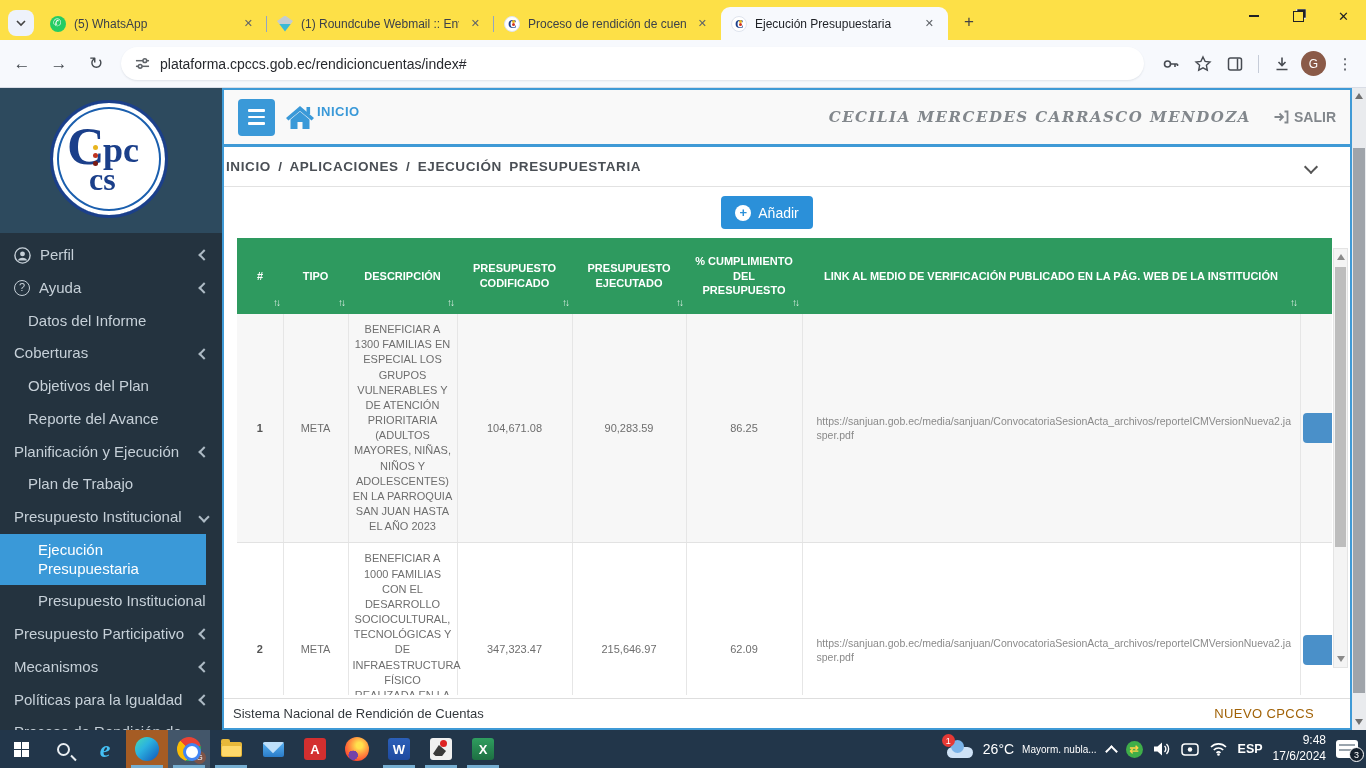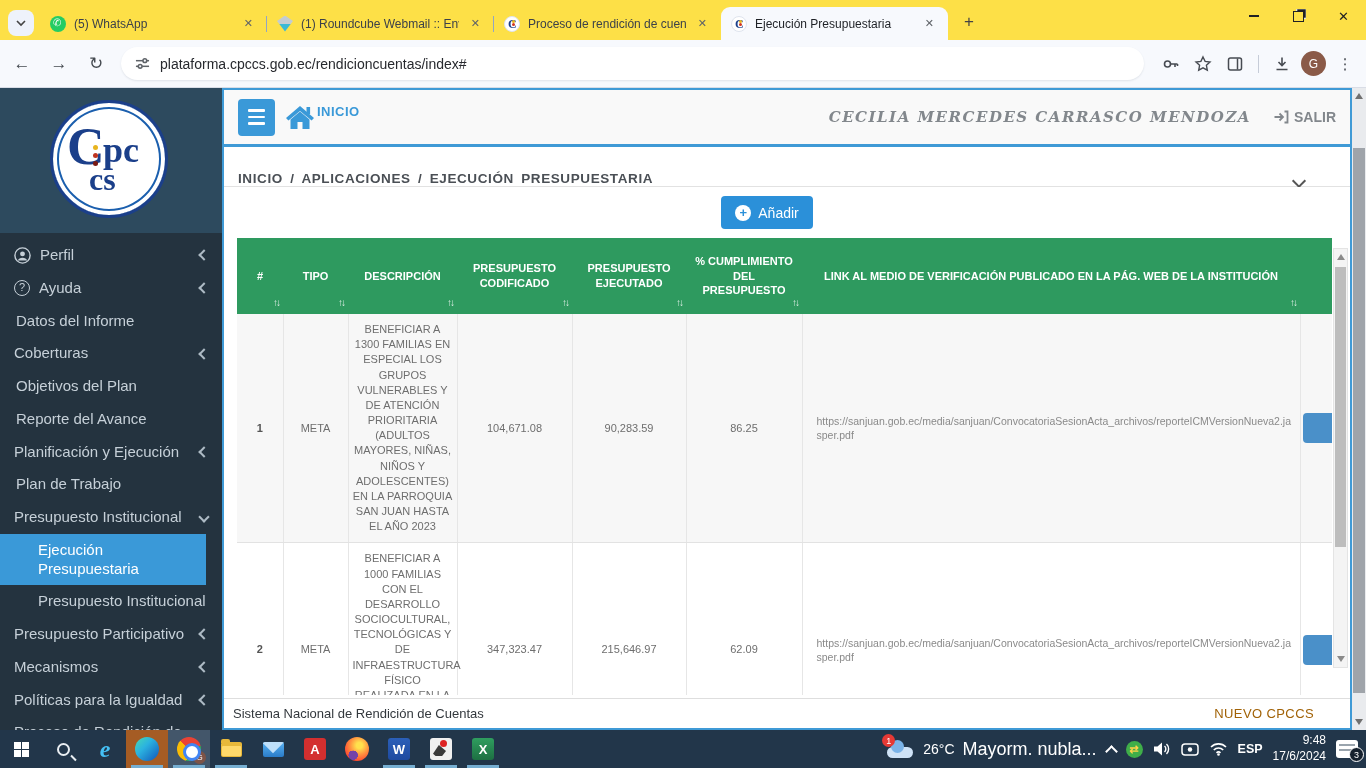--- a/index.html
+++ b/index.html
@@ -52,38 +52,38 @@
   .sidebar{width:222px;height:642px;background:var(--sb-dark);flex:0 0 222px;overflow:hidden;}
   .logoblock{height:145px;background:var(--sb-top);position:relative;}
   .logocircle{position:absolute;left:50px;top:12px;width:118px;height:118px;border-radius:50%;background:#fff;border:3px solid #1b3f8a;box-shadow:inset 0 0 0 4px #fff,inset 0 0 0 6px #1b5fae;}
   .logocircle span{position:absolute;color:#1b3f8a;font-family:"Liberation Serif",serif;font-weight:700;}
   .lg-c{left:14px;top:14px;font-size:52px;}
   .lg-pc{left:50px;top:26px;font-size:36px;}
   .lg-cs{left:36px;top:58px;font-size:32px;}
   .lg-dots{position:absolute;left:40px;top:42px;width:5px;height:5px;border-radius:50%;background:#e8b41e;box-shadow:0 8px 0 #c03420,0 16px 0 #7a1a14;}
   .snmenu{padding-top:6px;}
   .sn-item{display:flex;align-items:center;gap:9px;padding:7px 14px;color:#c6d0d8;font-size:15px;line-height:1.25;position:relative;}
-  .sn-item.plain{padding-left:16px;}
+  .sn-item.plain{padding-left:28px;}
   .sn-item.sub{padding-left:38px;}
   .sn-item.active{background:var(--accent);color:#fff;margin-right:16px;}
   .sn-chev{margin-left:auto;width:8px;height:8px;border-left:2px solid #aebbc5;border-bottom:2px solid #aebbc5;flex:0 0 8px;}
   .chv-left{transform:rotate(45deg);}
   .chv-down{transform:rotate(-45deg);}
   .sn-qicon{width:16px;height:16px;border:1.5px solid #c6d0d8;border-radius:50%;font-size:11px;display:flex;align-items:center;justify-content:center;flex:0 0 16px;}
 
   
   .content{flex:1;height:642px;border:2px solid #3f9ad6;background:#fff;display:flex;flex-direction:column;position:relative;}
   .appheader{height:57px;background:#f9f9f9;border-bottom:3px solid #3f9ad6;display:flex;align-items:center;padding:0 14px;}
   .hamburger{width:37px;height:37px;border-radius:4px;background:var(--accent);display:flex;flex-direction:column;justify-content:center;align-items:center;gap:4px;}
   .hamburger i{width:17px;height:2.5px;background:#fff;border-radius:1px;}
   .homewrap{display:flex;align-items:flex-start;margin-left:10px;color:var(--accent);}
   .inicio-lbl{font-size:13px;font-weight:700;letter-spacing:.5px;margin-left:2px;margin-bottom:3px;}
   .username{margin-left:auto;font-family:"DejaVu Serif",serif;font-style:italic;font-weight:600;font-size:15px;color:#82878c;letter-spacing:1.5px;}
   .salir{display:flex;align-items:center;gap:5px;margin-left:22px;color:#82878c;font-size:14px;font-weight:600;}
-  .breadcrumbrow{height:40px;display:flex;align-items:flex-end;padding:0 14px;border-bottom:1px solid #e2e2e2;background:#fff;}
+  .breadcrumbrow{height:40px;display:flex;align-items:center;padding:0 2px;border-bottom:1px solid #e2e2e2;background:#fff;}
   .breadcrumb{font-size:13.5px;font-weight:700;color:#4a4f55;letter-spacing:.6px;word-spacing:3px;}
   .bc-chev{margin-left:auto;margin-right:32px;width:10px;height:10px;border-left:2.2px solid #555;border-bottom:2.2px solid #555;transform:rotate(-45deg);}
   .bodyarea{flex:1;position:relative;overflow:hidden;background:#fff;}
   .addrow{display:flex;justify-content:center;padding:9px 40px 0 0;}
   .addbtn{height:33px;background:var(--btn-blue);color:#fff;border:none;border-radius:4px;font-size:14px;display:flex;align-items:center;gap:7px;padding:0 14px;font-family:inherit;}
   .plus-circle{width:16px;height:16px;border-radius:50%;background:#fff;color:var(--btn-blue);font-size:13px;font-weight:700;display:flex;align-items:center;justify-content:center;line-height:1;}
   .tablewrap{margin:9px 0 0 13px;width:1095px;height:457px;overflow:hidden;}
   table.grid{border-collapse:collapse;table-layout:fixed;width:1095px;font-size:11px;}
   .grid th{background:var(--green);color:#fff;font-weight:700;vertical-align:middle;text-align:center;position:relative;height:76px;padding:4px 6px;line-height:1.35;}
   .grid th .sort{position:absolute;right:4px;bottom:5px;font-size:10px;color:rgba(255,255,255,.85);letter-spacing:-2px;font-weight:400;}
@@ -141,21 +141,21 @@
   .ic-java::after{content:"";position:absolute;left:3px;top:7px;width:13px;height:11px;background:#3a3a3a;clip-path:polygon(0 80%,45% 0,100% 55%,70% 100%,20% 100%);}
   .ic-excel{width:22px;height:22px;background:linear-gradient(#2f9e5f,#1d6f42);border-radius:3px;color:#fff;font-weight:700;font-size:13px;display:flex;align-items:center;justify-content:center;}
 
   .tray{margin-left:auto;display:flex;align-items:center;gap:10px;padding-right:8px;color:#fff;}
   .weather{display:flex;align-items:center;gap:8px;}
   .cloud{position:relative;width:30px;height:18px;}
   .cloud::before{content:"";position:absolute;left:2px;bottom:0;width:26px;height:11px;border-radius:6px;background:#cfe3f7;}
   .cloud::after{content:"";position:absolute;left:6px;top:0;width:13px;height:13px;border-radius:50%;background:#7ab3e8;}
   .wbadge{position:absolute;left:-3px;top:-6px;width:13px;height:13px;border-radius:50%;background:#e53935;color:#fff;font-size:9px;display:flex;align-items:center;justify-content:center;z-index:2;}
   .wtemp{font-size:14px;}
-  .wcond{font-size:18px;}
+  .wcond{font-size:10px;}
   .tray-chev{width:9px;height:9px;border-left:2px solid #fff;border-bottom:2px solid #fff;transform:rotate(135deg);margin-top:4px;}
   .av-ic{width:17px;height:17px;border-radius:50%;background:#3fae49;display:flex;align-items:center;justify-content:center;color:#ffd24a;font-size:11px;font-weight:700;}
   .esp{font-size:12.5px;font-weight:600;}
   .clock{text-align:right;font-size:12px;line-height:1.3;}
   .notif{position:relative;width:22px;height:18px;background:#fff;border-radius:3px;}
   .notif::before{content:"";position:absolute;left:3px;top:4px;width:16px;height:2px;background:#9aa4ad;box-shadow:0 5px 0 #9aa4ad;}
   .nbadge{position:absolute;right:-6px;bottom:-4px;width:15px;height:15px;border-radius:50%;background:#16212e;border:1.5px solid #fff;color:#fff;font-size:9px;display:flex;align-items:center;justify-content:center;}
   svg{display:block;}
 </style>
 </head>

